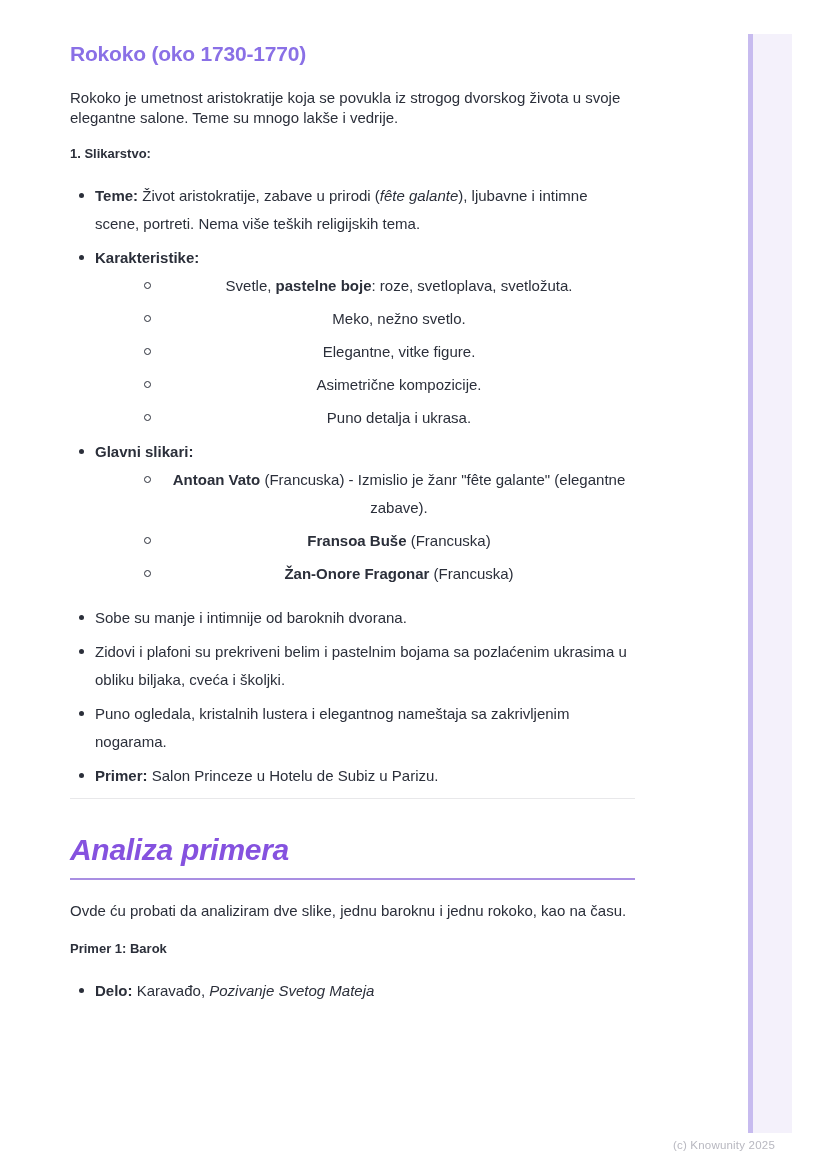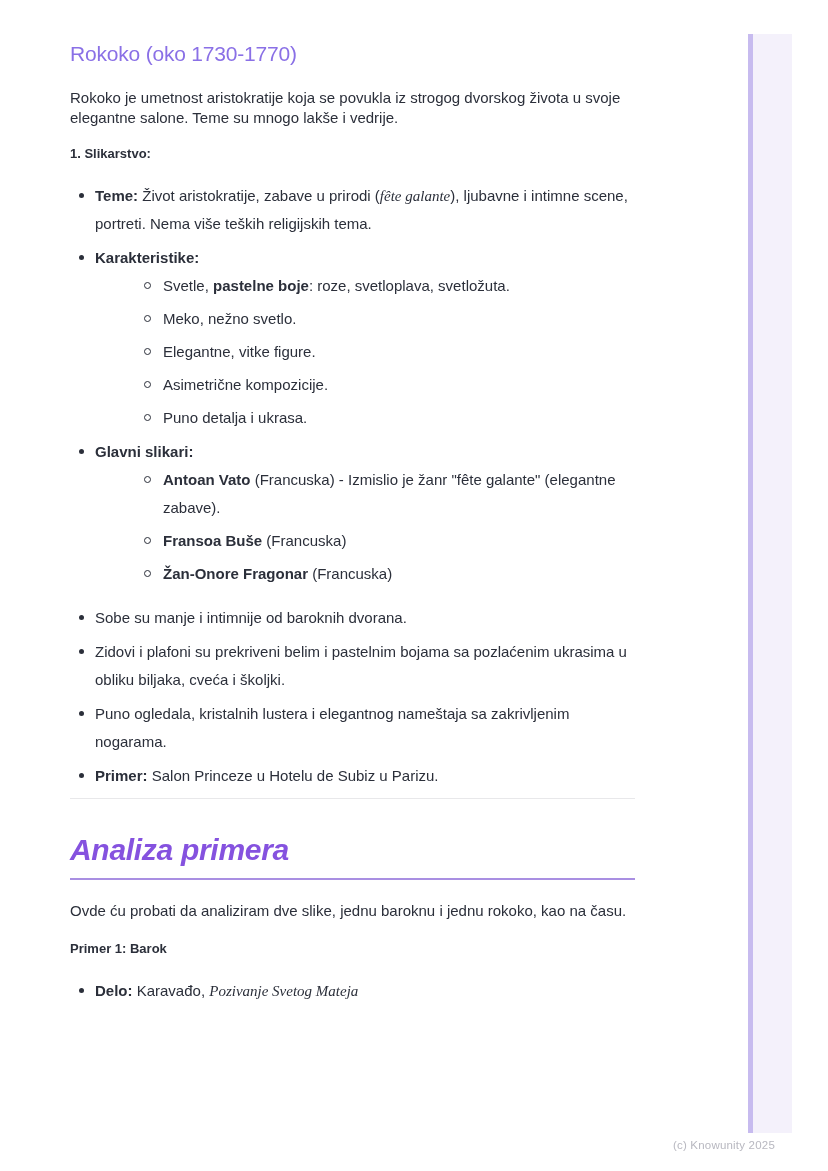--- a/index.html
+++ b/index.html
@@ -4,46 +4,46 @@
 <style>
   * { margin:0; padding:0; box-sizing:content-box; }
   html,body { background:#ffffff; }
   .page {
     position:relative; width:828px; height:1171px; background:#ffffff;
     overflow:hidden; font-family:"Liberation Sans", sans-serif;
     color:var(--body-text, #2b2f3a);
   }
   .content { position:absolute; left:70px; top:0; width:565px; }
   .doc-h3 {
-    margin-top:40px; font-size:21px; line-height:27px; font-weight:400;
+    margin-top:40px; font-size:21px; line-height:27px; font-weight:700;
     color:var(--heading-purple, #8a70e6); letter-spacing:-0.2px;
   }
   .doc-p { margin-top:21px; font-size:15px; line-height:20px; }
   .doc-h4 { margin-top:14px; font-size:13px; line-height:24px; font-weight:700; color:var(--body-text,#2b2f3a); }
   ul { list-style:none; margin:16px 0 0 0; padding:0; }
   ul.l1 > li {
     position:relative; padding-left:25px; font-size:15px; line-height:28px;
     margin-bottom:6px;
   }
   ul.l1 > li::before {
     content:""; position:absolute; left:9px; top:11px; width:5px; height:5px;
     border-radius:50%; background:var(--body-text,#2b2f3a);
   }
-  ul.l2 { margin:0 0 6px 43px; }
+  ul.l2 { margin:0 0 6px 43px;text-align:center; }
   ul.l2 > li {
     position:relative; padding-left:25px; font-size:15px; line-height:28px;
     margin-bottom:5px;
   }
   ul.l2 > li::before {
     content:""; position:absolute; left:6px; top:10px; width:5px; height:5px;
     border-radius:50%; background:transparent;
     border:1.5px solid var(--body-text,#2b2f3a);
   }
   b { font-weight:700; }
-  i { font-style:italic;font-family:Liberation Serif, serif; }
+  i { font-style:italic; }
   .divider { height:1px; background:var(--divider, #e8e8ea); margin-top:8px; }
   .doc-h1 {
     margin-top:32px; font-size:30px; line-height:37px; font-weight:700;
     color:var(--title-purple, #8552df); letter-spacing:-0.3px;font-style:italic;
   }
   .title-rule { height:2px; margin-top:10px; background:var(--title-underline, #a98fe2); }
   .side-bar {
     position:absolute; left:748px; top:34px; width:39px; height:1099px;
     background:var(--bar-fill, #f4f1fb);
     border-left:5px solid var(--bar-line, #c7bbef);

